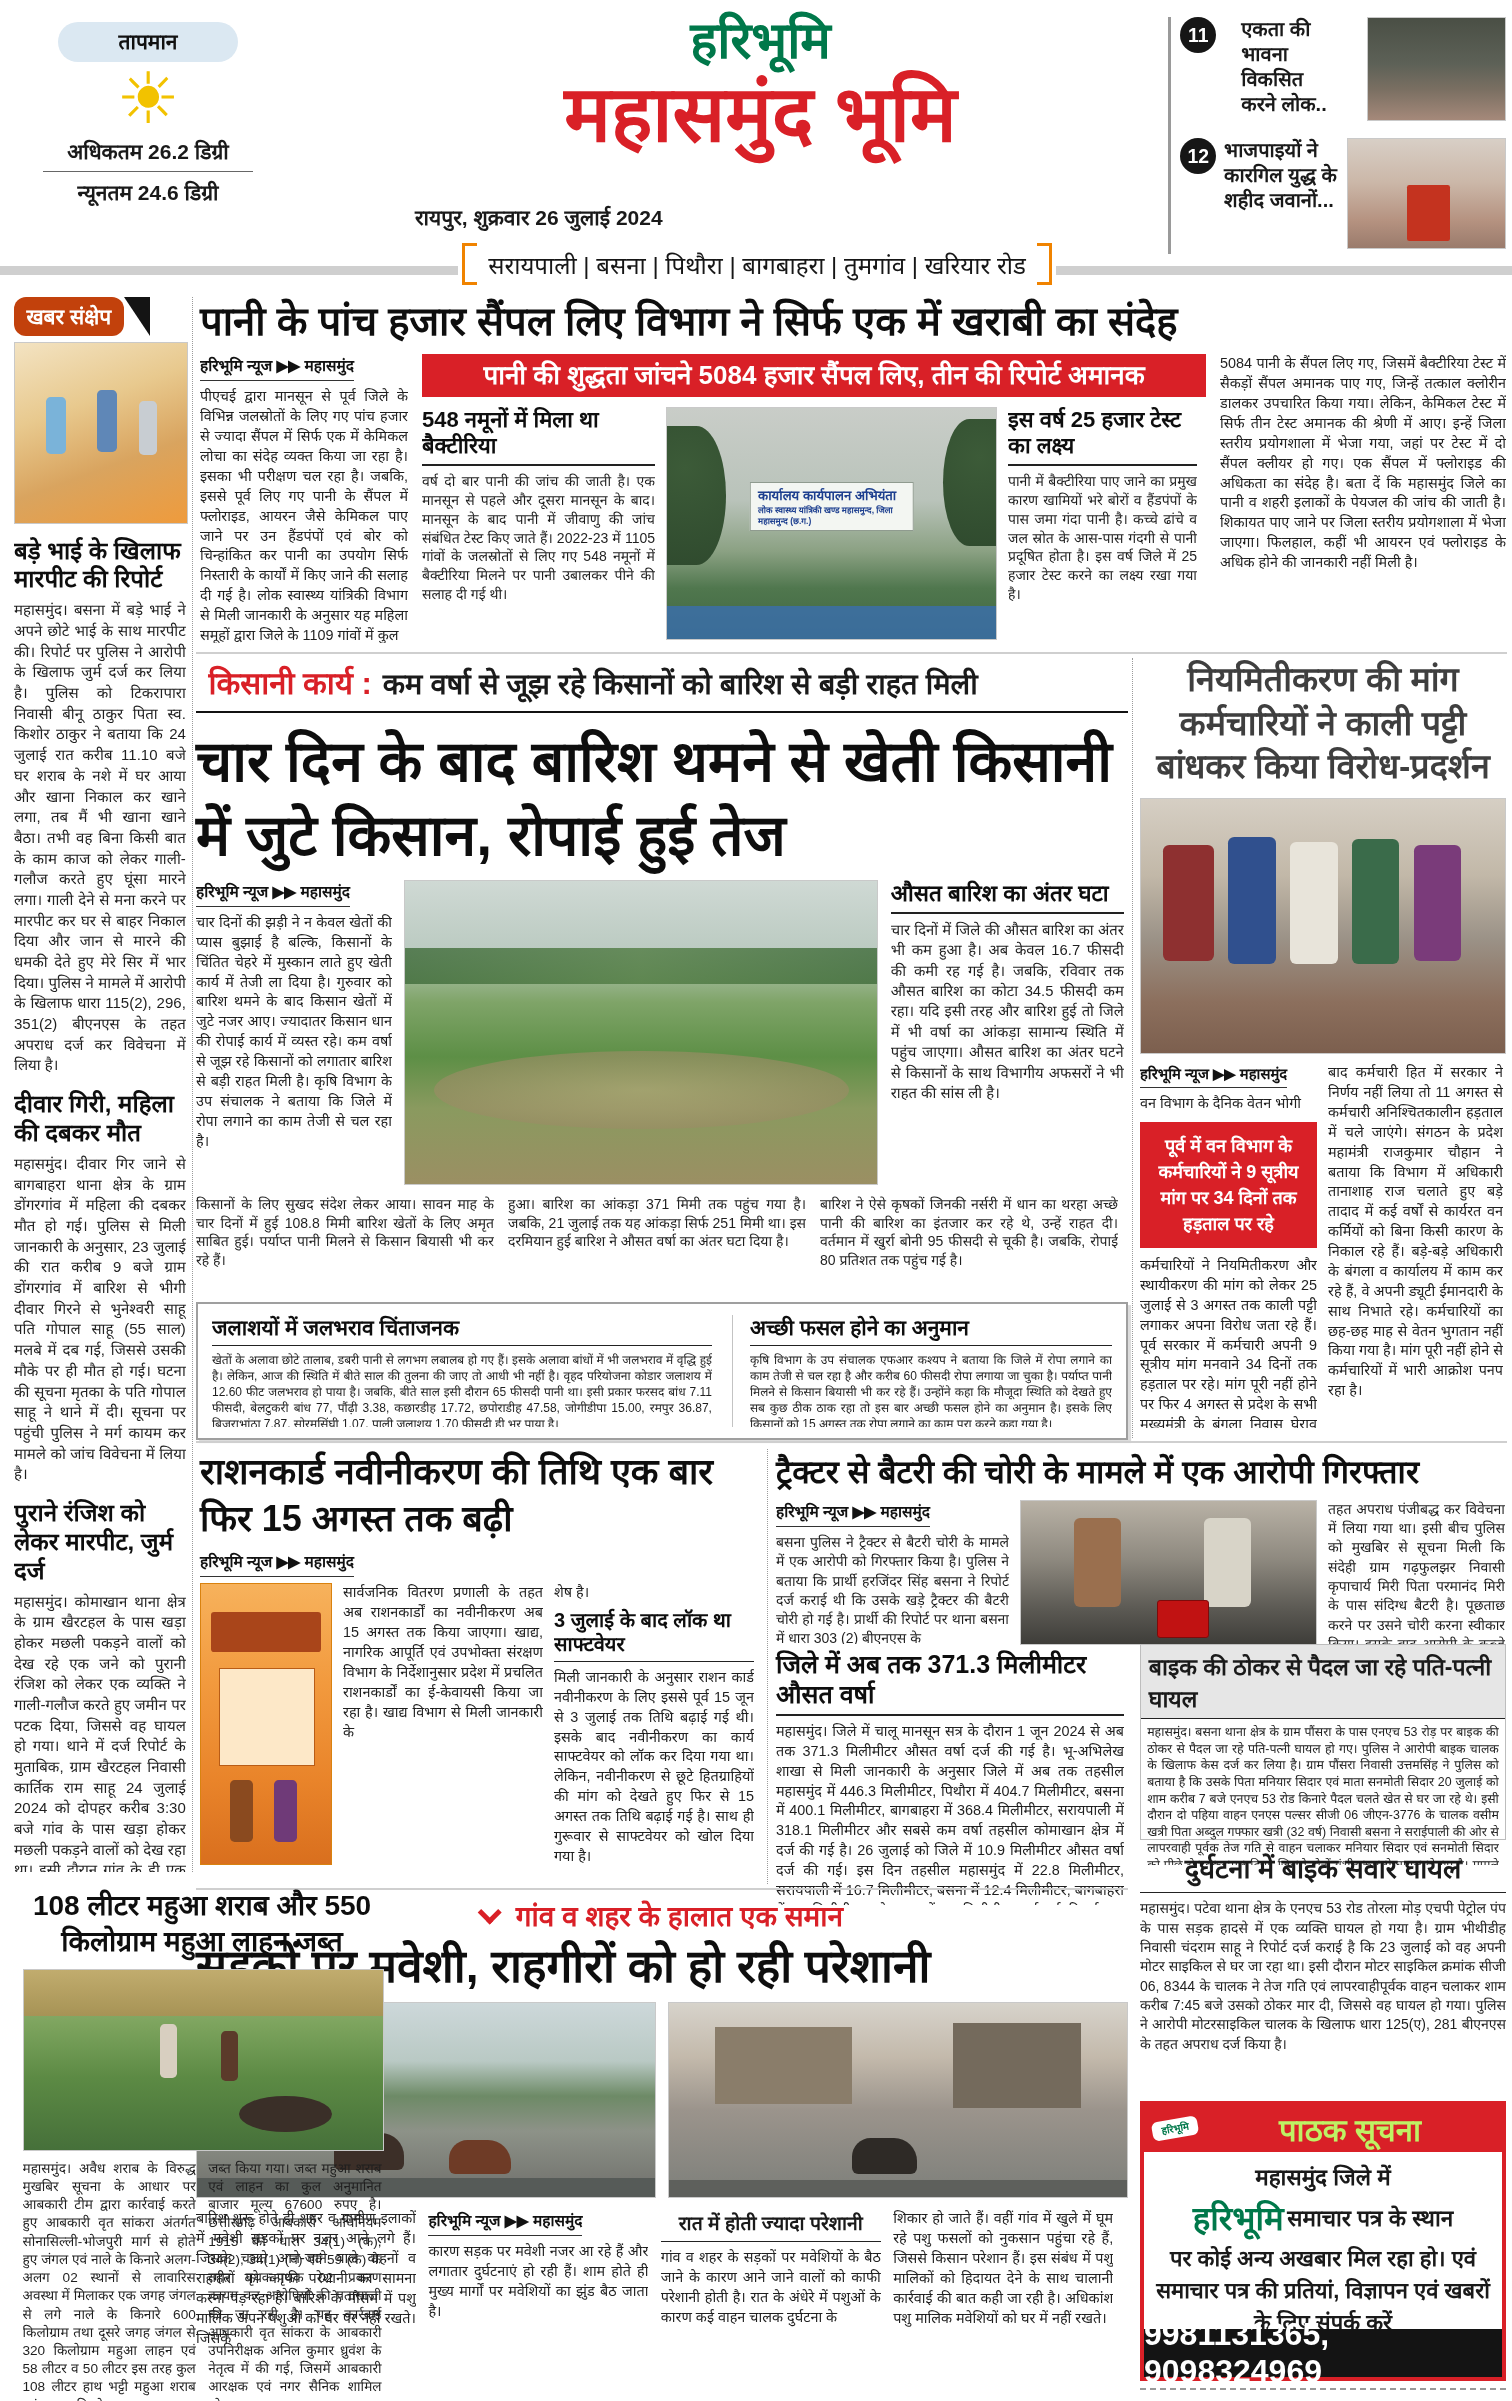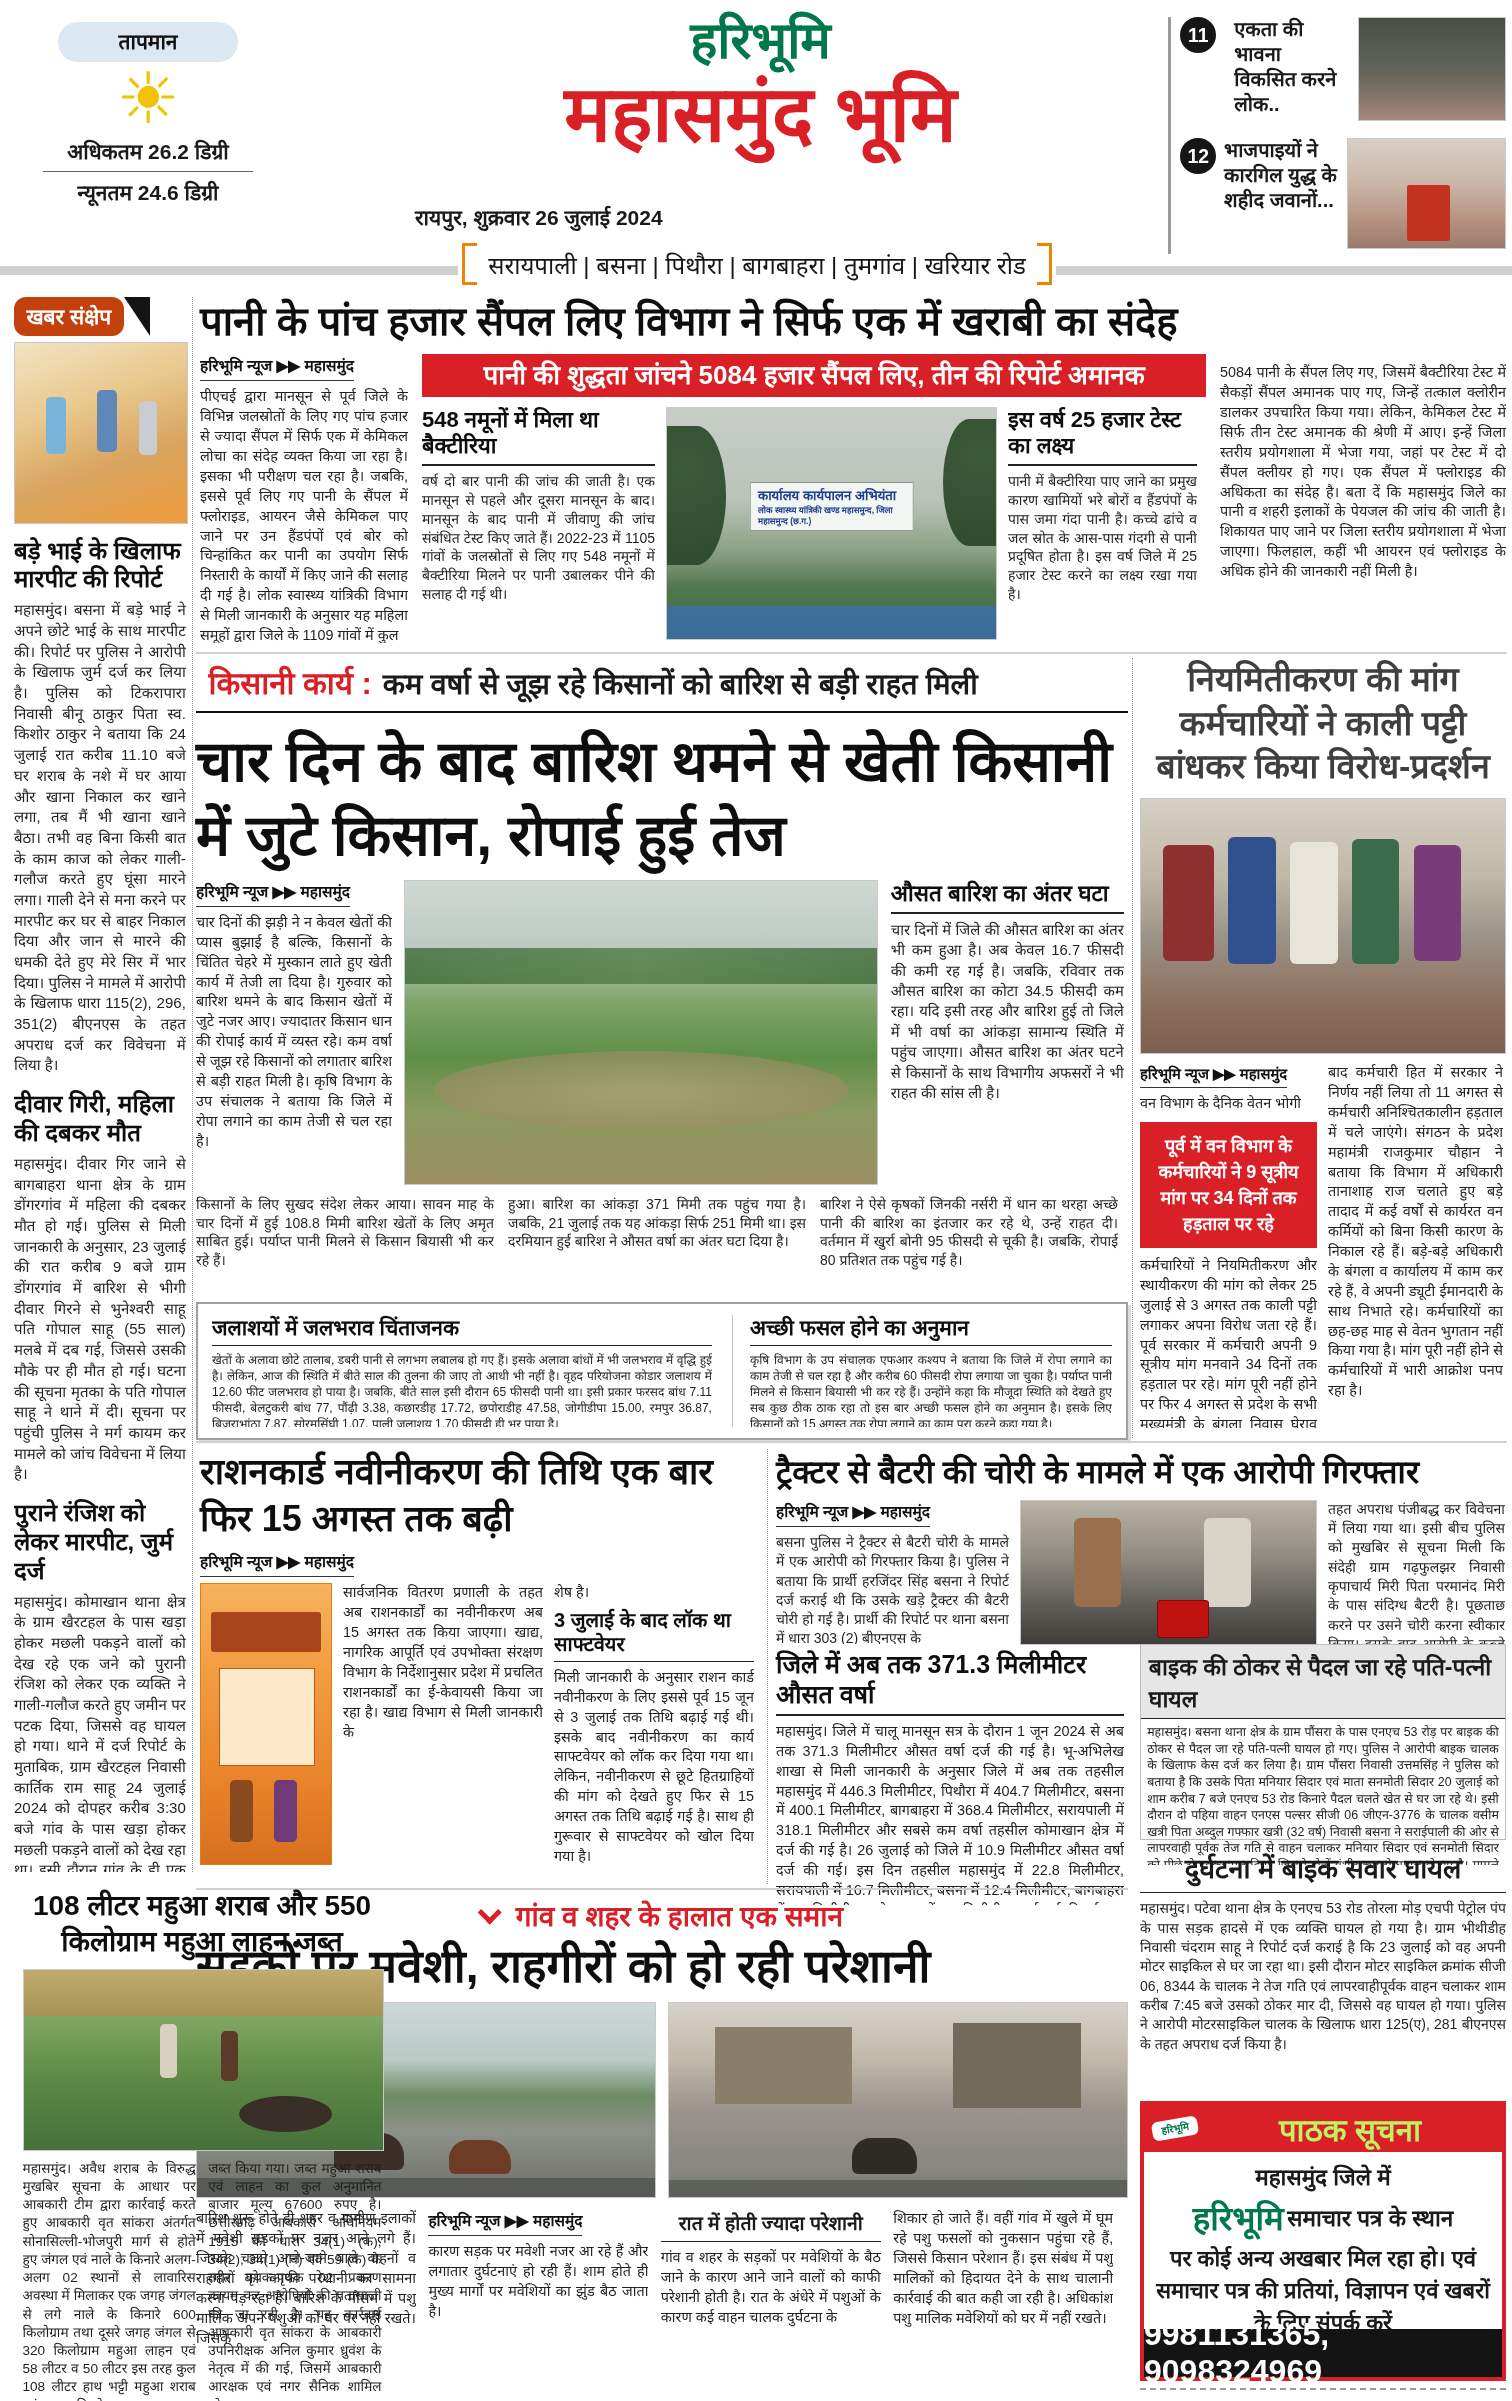--- a/index.html
+++ b/index.html
@@ -40,21 +40,21 @@
     <div style="font-weight:bold;font-size:21px;text-align:center;padding-top:6.2px;">न्यूनतम 24.6 डिग्री</div>
   </div>
 
   <div class="abs" style="left:388px;top:14px;width:745px;">
     <div style="text-align:center;font-weight:bold;font-size:51px;color:#00784a;line-height:1.05;">हरिभूमि</div>
     <div class="nowrap" style="text-align:center;font-weight:bold;font-size:78px;color:#d92027;line-height:1.2;">महासमुंद भूमि</div>
   </div>
   <div class="abs" style="left:415px;top:203px;font-weight:bold;font-size:21px;">रायपुर, शुक्रवार 26 जुलाई 2024</div>
 
   <div class="abs" style="left:1168px;top:17px;width:338px;height:237px;border-left:3.1px solid #9a9a9a;padding-left:9.3px;box-sizing:border-box;">
-    <div style="display:flex;gap:18px;align-items:flex-start;height:115px;">
+    <div style="display:flex;gap:25px;align-items:flex-start;height:115px;">
       <div class="num-circle">11</div>
       <div style="width:116px;font-weight:bold;font-size:20px;line-height:1.25;">एकता की भावना विकसित करने लोक..</div>
       <div class="photo" style="width:159px;height:102px;background:linear-gradient(180deg,#4a4f45 0%,#5d6157 45%,#7a6f62 70%,#a5897a 100%);"></div>
     </div>
     <div style="display:flex;gap:7.8px;align-items:flex-start;height:115px;margin-top:6.2px;">
       <div class="num-circle">12</div>
       <div style="width:116px;font-weight:bold;font-size:20px;line-height:1.25;">भाजपाइयों ने कारगिल युद्ध के शहीद जवानों...</div>
       <div class="photo" style="width:159px;height:109px;background:linear-gradient(180deg,#d8cfc6 0%,#cbb7a8 40%,#b59280 75%,#9a7b6c 100%);">
         <div style="position:absolute;left:38%;top:42%;width:43px;height:56px;background:#c4331f;border-radius:2.3px;"></div>
       </div>
@@ -108,21 +108,21 @@
               <div style="font-size:8.5px;">लोक स्वास्थ्य यांत्रिकी खण्ड महासमुन्द, जिला महासमुन्द (छ.ग.)</div>
             </div>
             <div style="position:absolute;left:0;bottom:0;width:100%;height:14%;background:#3a6fb5;opacity:.75;"></div>
           </div>
           <div class="col" style="width:189px;">
             <h4 class="subhead" style="font-size:22px;">इस वर्ष 25 हजार टेस्ट का लक्ष्य</h4>
             <p class="body-sm" style="margin:0;font-size:14px;">पानी में बैक्टीरिया पाए जाने का प्रमुख कारण खामियों भरे बोरों व हैंडपंपों के पास जमा गंदा पानी है। कच्चे ढांचे व जल स्रोत के आस-पास गंदगी से पानी प्रदूषित होता है। इस वर्ष जिले में 25 हजार टेस्ट करने का लक्ष्य रखा गया है।</p>
           </div>
         </div>
       </div>
-      <div class="col" style="width:286px;margin-top:9px;">
+      <div class="col" style="width:286px;">
         <p class="body-txt" style="margin:0;">5084 पानी के सैंपल लिए गए, जिसमें बैक्टीरिया टेस्ट में सैकड़ों सैंपल अमानक पाए गए, जिन्हें तत्काल क्लोरीन डालकर उपचारित किया गया। लेकिन, केमिकल टेस्ट में सिर्फ तीन टेस्ट अमानक की श्रेणी में आए। इन्हें जिला स्तरीय प्रयोगशाला में भेजा गया, जहां पर टेस्ट में दो सैंपल क्लीयर हो गए। एक सैंपल में फ्लोराइड की अधिकता का संदेह है। बता दें कि महासमुंद जिले का पानी व शहरी इलाकों के पेयजल की जांच की जाती है। शिकायत पाए जाने पर जिला स्तरीय प्रयोगशाला में भेजा जाएगा। फिलहाल, कहीं भी आयरन एवं फ्लोराइड के अधिक होने की जानकारी नहीं मिली है।</p>
       </div>
     </div>
   </div>
 
   <div class="abs hline" style="left:196px;top:652px;width:1311px;height:2.3px;"></div>
 
   <div class="abs" style="left:196px;top:658px;width:932px;height:780px;">
     <div style="border-bottom:2.3px solid #111;padding:3.1px 0 7.8px 12.4px;display:flex;gap:11px;align-items:baseline;">
       <span style="color:#d92027;font-weight:bold;font-size:31px;">किसानी कार्य :</span>

